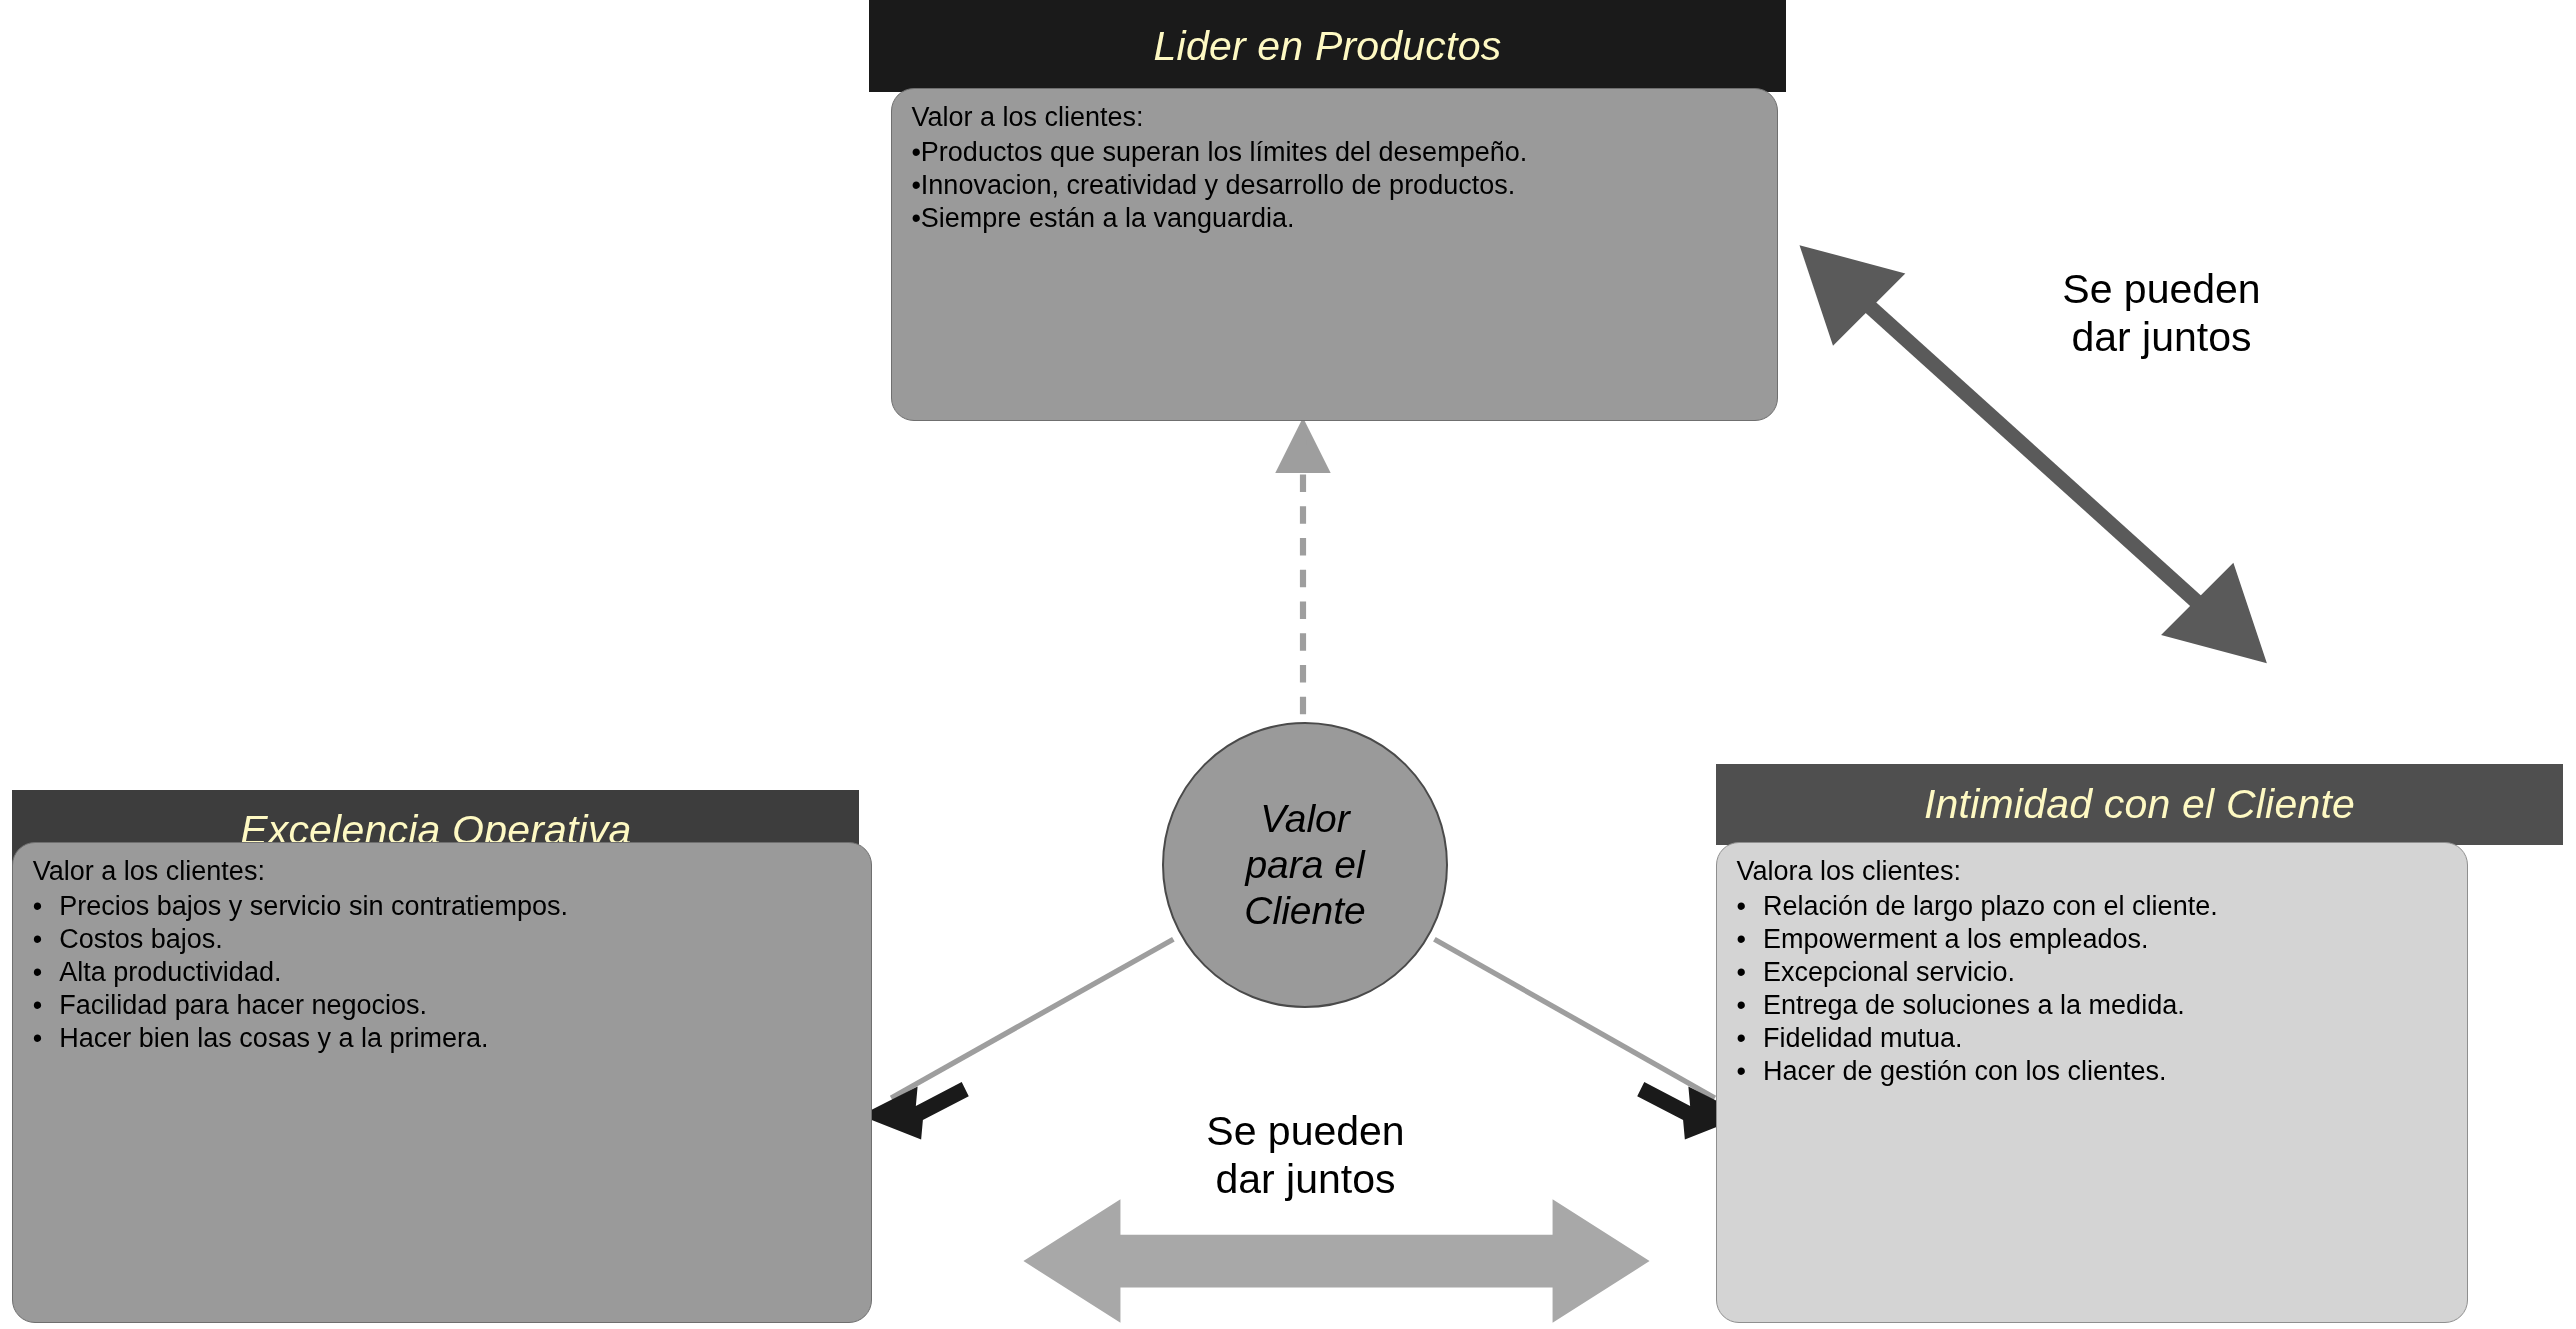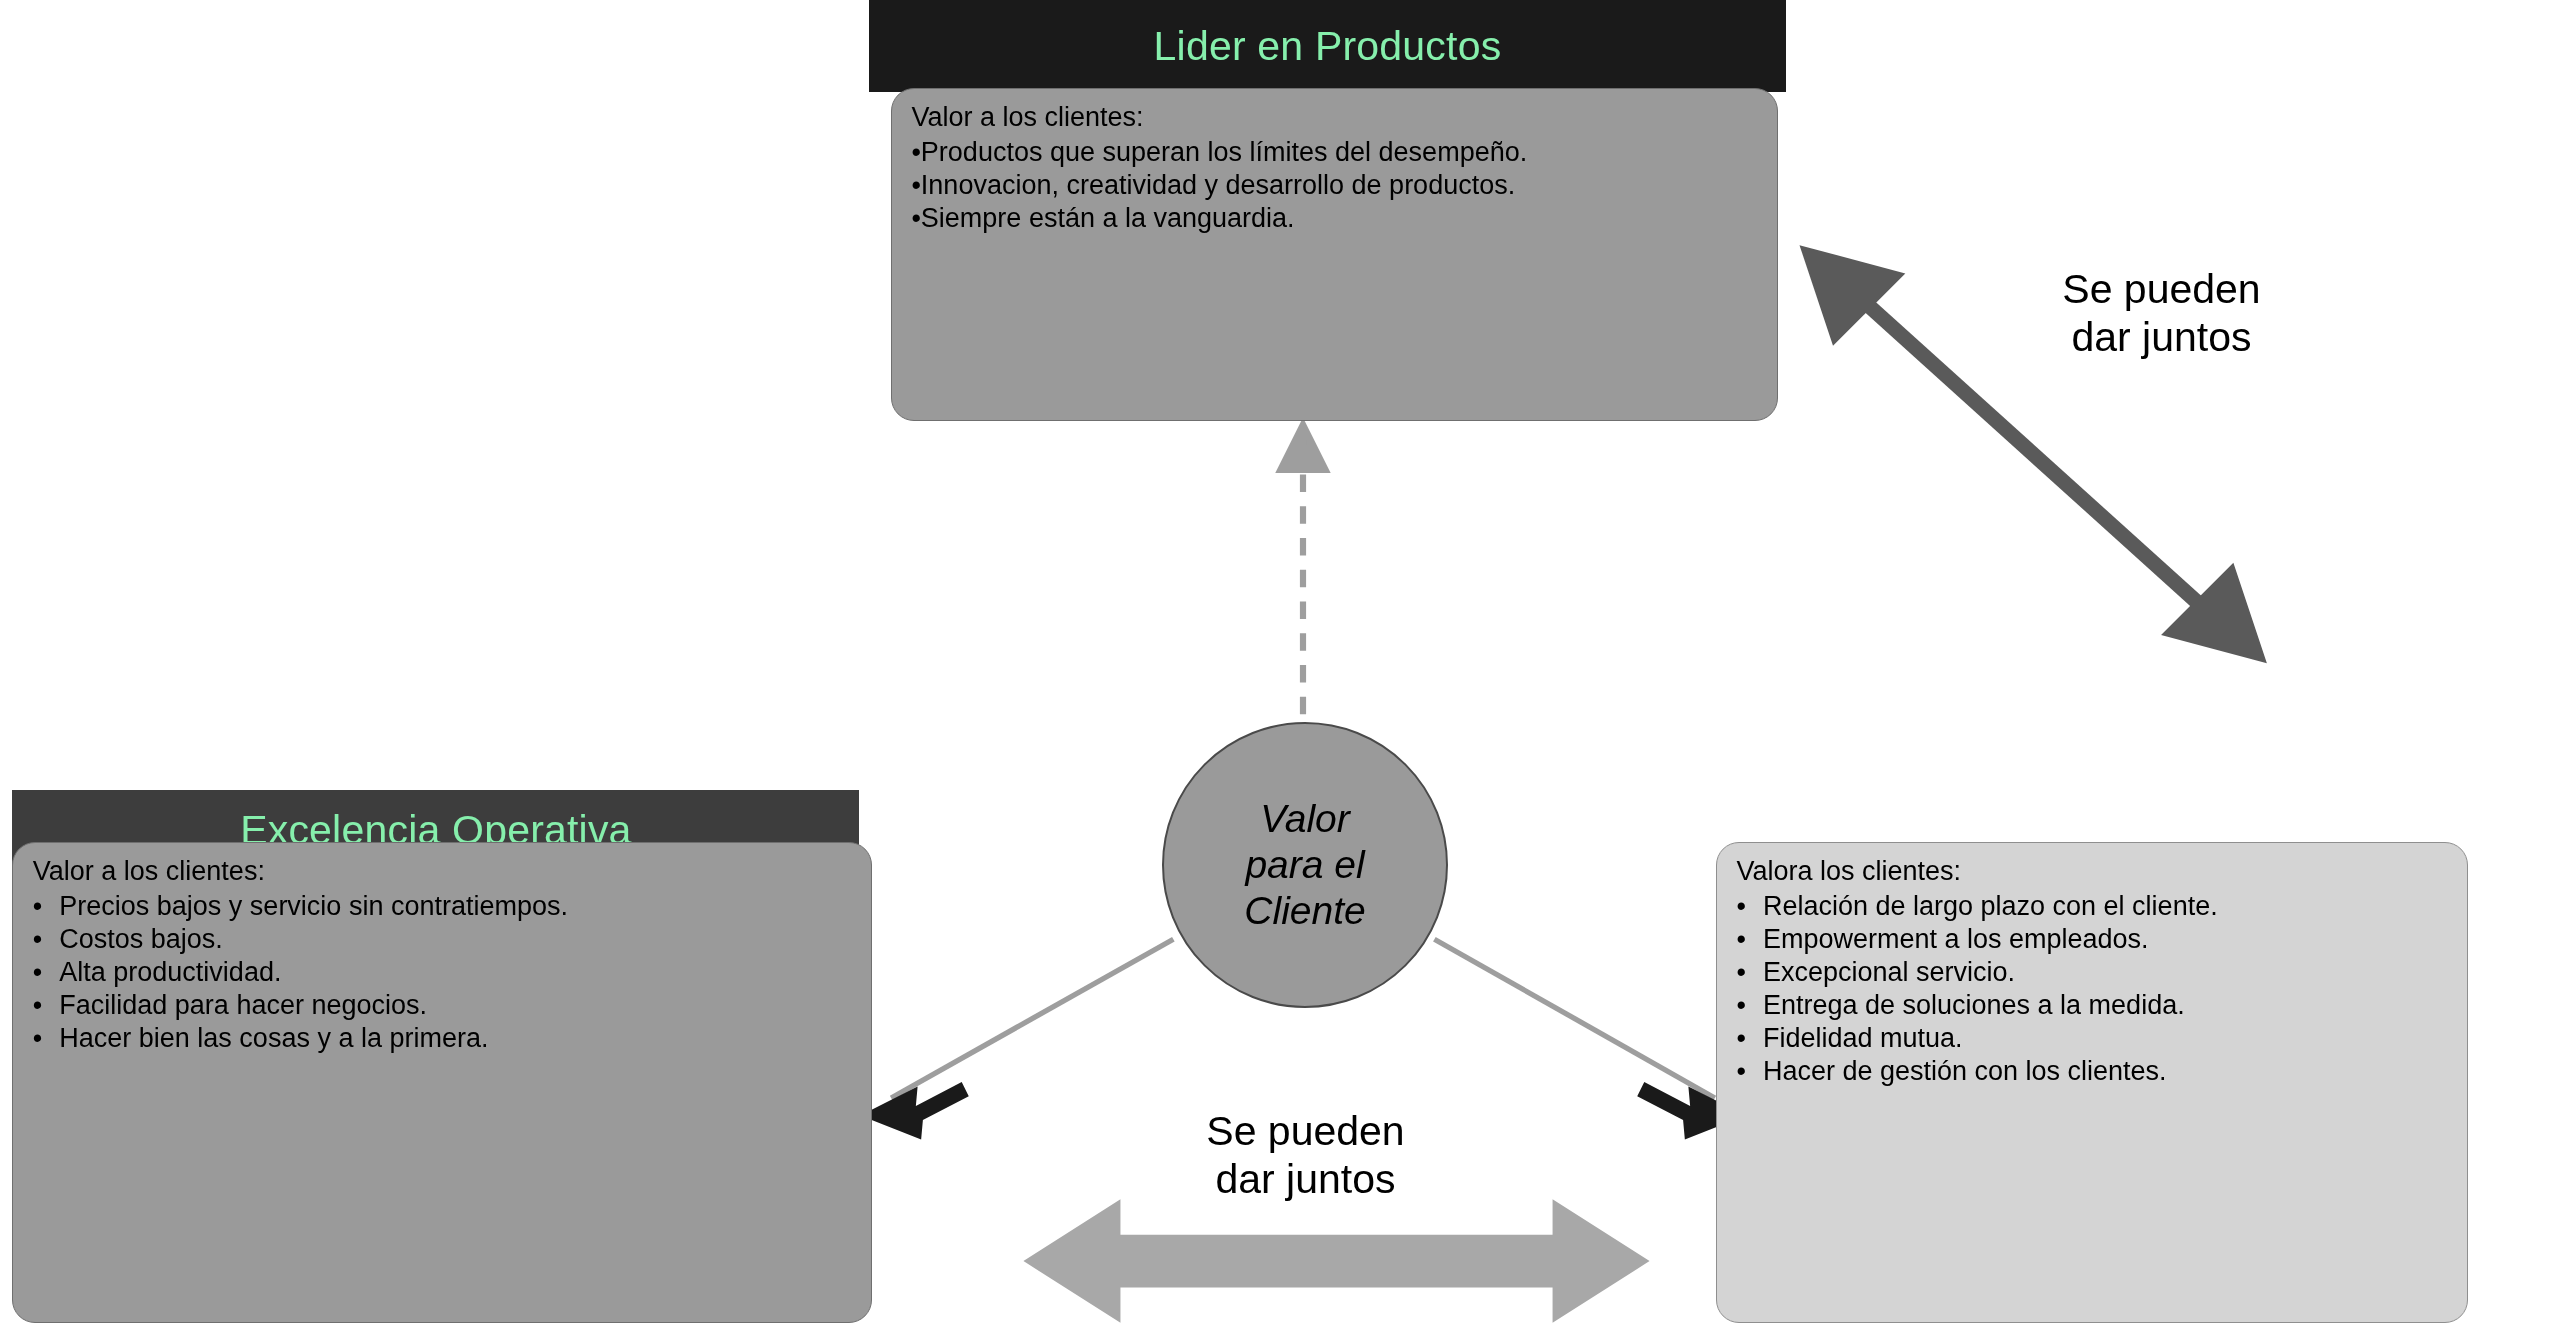--- a/index.html
+++ b/index.html
@@ -26,23 +26,24 @@
     height: 1329px;
   }
 
   
   .card-header {
     position: absolute;
     box-sizing: border-box;
     display: flex;
     align-items: center;
     justify-content: center;
-    color: #86efac;
+    color: #fef9c3;
     font-size: 41px;
     letter-spacing: 0.2px;
+    font-style: italic;
   }
   .card-body {
     position: absolute;
     box-sizing: border-box;
     border-radius: 23px;
     border: 1.8px solid #8a8a8a;
     padding: 12.4px 19.4px 14px 19.4px;
     font-size: 27px;
     line-height: 1.22;
   }
@@ -248,20 +249,23 @@
         <span class="dot">•</span>
         <span class="txt">Facilidad para hacer negocios.</span>
       </li>
       <li class="hang">
         <span class="dot">•</span>
         <span class="txt">Hacer bien las cosas y a la primera.</span>
       </li>
     </ul>
   </div>
 
+  <div class="card-header" id="right-header">
+    <span>Intimidad con el Cliente</span>
+  </div>
 
   <div class="card-body" id="right-body">
     <p class="lead">Valora los clientes:</p>
     <ul>
       <li class="hang">
         <span class="dot">•</span>
         <span class="txt">Relación de largo plazo con el cliente.</span>
       </li>
       <li class="hang">
         <span class="dot">•</span>

